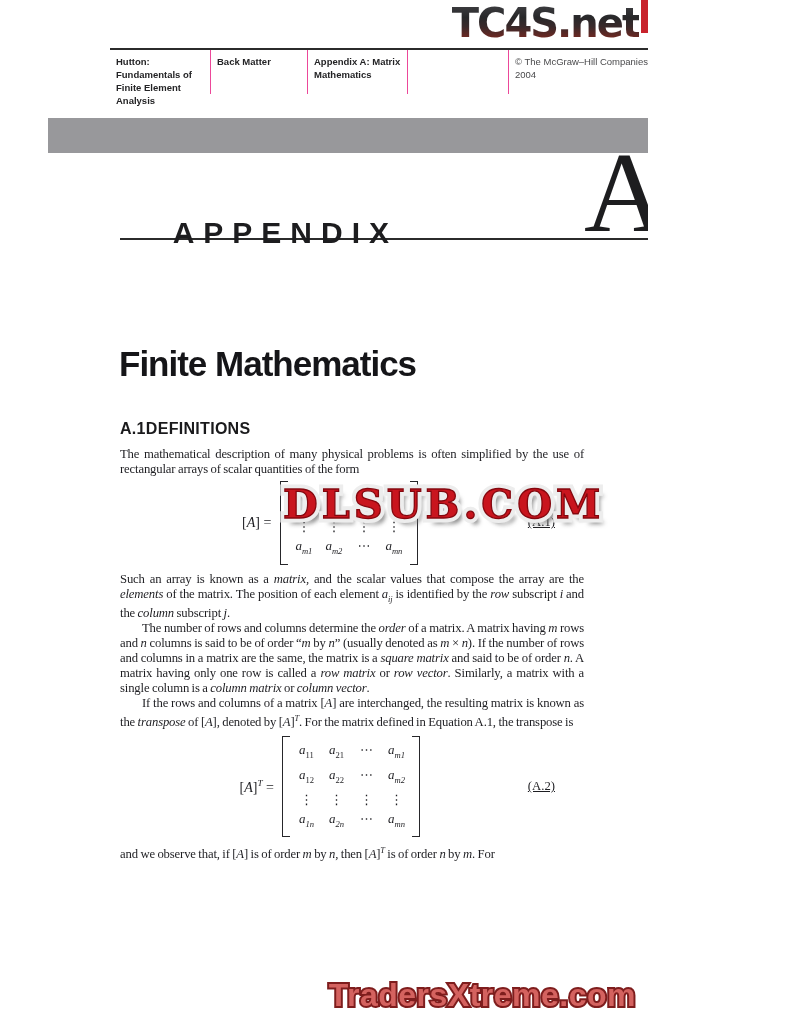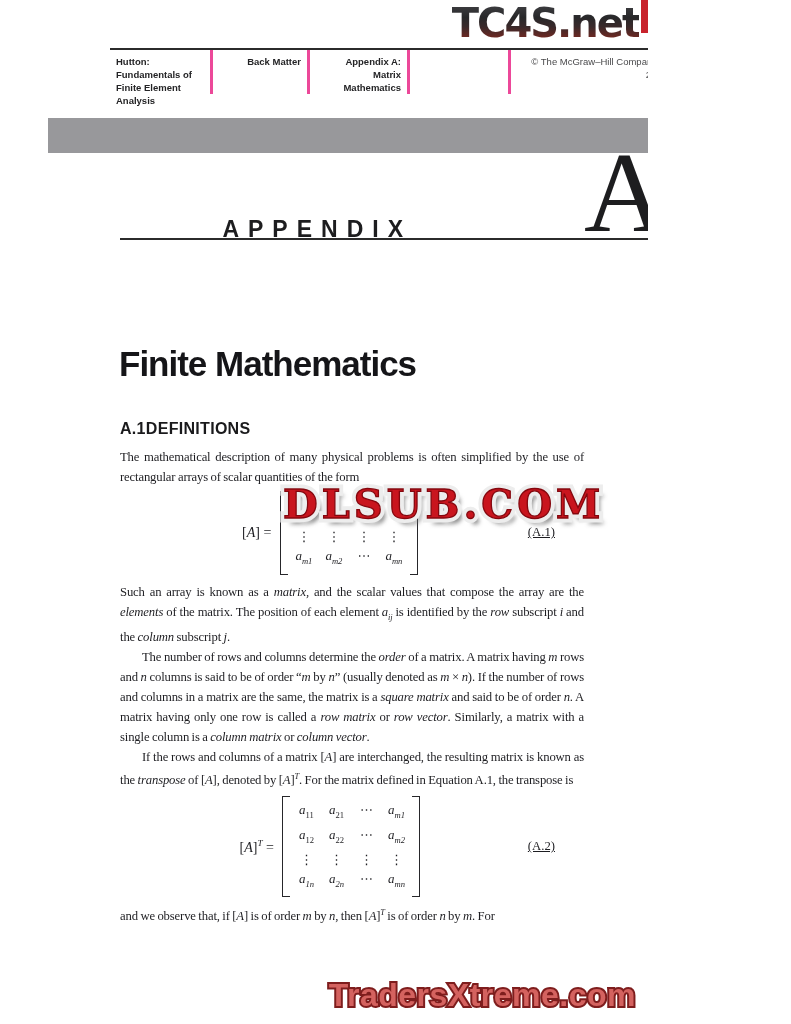--- a/index.html
+++ b/index.html
@@ -10,42 +10,42 @@
   .corner-tab{position:absolute;right:0;top:0;width:7px;height:33px;background:#c8232c;}
   .tc4s{position:absolute;top:0px;right:9px;font-family:"DejaVu Sans",sans-serif;font-weight:bold;
         font-size:40px;letter-spacing:-2px;white-space:nowrap;
         background:linear-gradient(180deg,#46464a 0%,#28282a 38%,#39292a 58%,#6e2822 82%,#93392e 100%);
         -webkit-background-clip:text;background-clip:text;color:transparent;}
 
   
   .scan-header{position:absolute;left:110px;top:48px;width:563px;height:44px;
                border-top:2px solid #2b2b2b;display:flex;font-family:"Liberation Sans",sans-serif;}
   .hcol{box-sizing:border-box;padding:5px 6px 0;font-size:9.5px;line-height:13px;font-weight:bold;color:#242426;}
-  .hcol+.hcol{border-left:3px solid #ec4899;text-align:right;}
+  .hcol+.hcol{border-left:1px solid #ec4899;}
   .hc1{width:100px}.hc2{width:97px}.hc3{width:100px}.hc4{width:101px}
   .hc5{width:165px;font-weight:normal;color:#4a4a4c;}
 
   .gray-bar{position:absolute;left:48px;top:118px;width:692px;height:35px;background:#98989b;}
 
   
   .appendix-rule{position:absolute;left:120px;top:238px;width:560px;height:2px;background:#2b2b2b;}
-  .appendix-word{position:absolute;right:236px;top:216px;font-family:"Liberation Sans",sans-serif;
-                 font-weight:bold;font-size:23px;letter-spacing:9px;color:#1d1d1f;white-space:nowrap;}
+  .appendix-word{position:absolute;right:250px;top:216px;font-family:"Liberation Sans",sans-serif;
+                 font-weight:bold;font-size:30px;letter-spacing:9px;color:#1d1d1f;white-space:nowrap;}
   .appendix-letter{position:absolute;left:584px;top:136px;font-family:"Liberation Serif",serif;
                    font-size:114px;line-height:1;color:#1d1d1f;}
 
   .page-title{position:absolute;left:119px;top:344px;margin:0;font-family:"Liberation Sans",sans-serif;
               font-weight:bold;font-size:35px;letter-spacing:-1px;color:#151518;}
   .section-heading{position:absolute;left:120px;top:420px;font-family:"Liberation Sans",sans-serif;
                    font-weight:bold;font-size:16px;letter-spacing:.3px;color:#1a1a1c;}
   .section-heading .num{}
 
   
   .content{position:absolute;left:120px;top:447px;width:464px;}
-  .content p{margin:0;font-size:12.7px;line-height:20px;text-align:justify;
+  .content p{margin:0;font-size:12.7px;line-height:15px;text-align:justify;
              letter-spacing:-0.15px;word-spacing:-0.5px;}
   .indent{text-indent:22px;}
   .it{font-style:italic;}
   sub{font-size:.66em;}
   sup{font-size:.66em;}
 
   
   .equation{position:relative;display:flex;align-items:center;justify-content:center;}
   .eq-inner{display:flex;align-items:center;transform:translateX(-22px);}
   .eq-lhs{font-size:14px;margin-right:5px;white-space:pre;}

